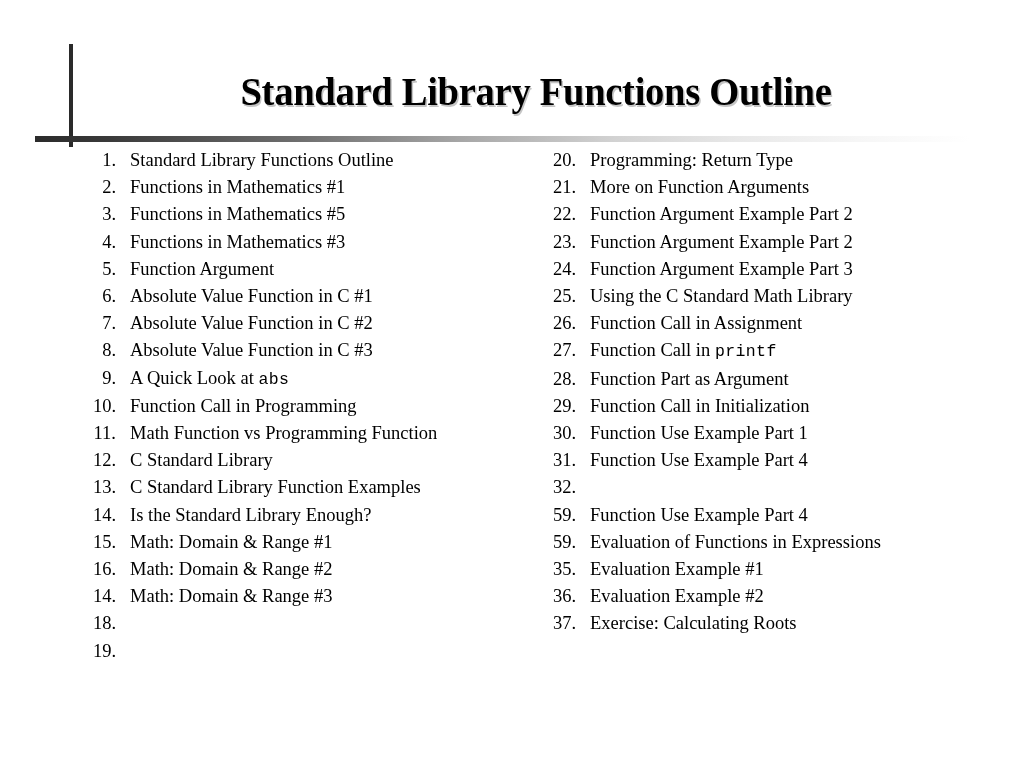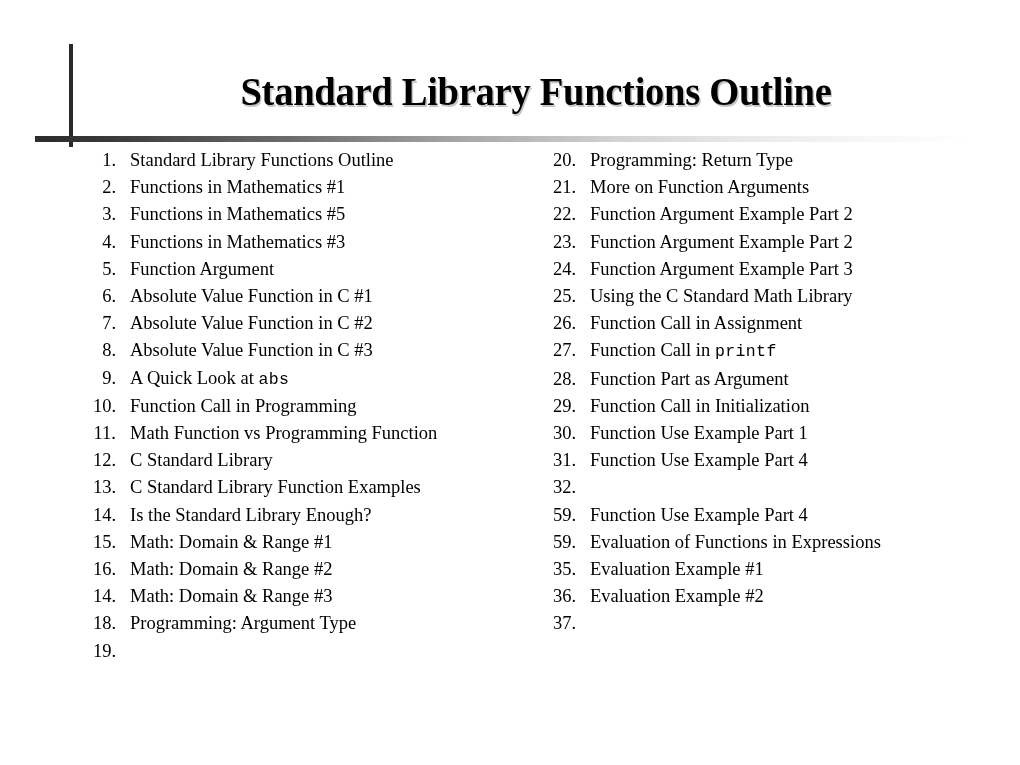--- a/index.html
+++ b/index.html
@@ -185,21 +185,20 @@
       <div class="outline-item">
         <span class="item-number">16.</span>
         <span class="item-label">Math: Domain &amp; Range #2</span>
       </div>
       <div class="outline-item">
         <span class="item-number">14.</span>
         <span class="item-label">Math: Domain &amp; Range #3</span>
       </div>
       <div class="outline-item">
         <span class="item-number">18.</span>
-        <span class="item-label">Programming: Argument Type</span>
       </div>
       <div class="outline-item">
         <span class="item-number">19.</span>
       </div>
     </div>
   <div id="outline-column-right" class="outline-column">
       <div class="outline-item">
         <span class="item-number">20.</span>
         <span class="item-label">Programming: Return Type</span>
       </div>
@@ -261,20 +260,21 @@
       <div class="outline-item">
         <span class="item-number">35.</span>
         <span class="item-label">Evaluation Example #1</span>
       </div>
       <div class="outline-item">
         <span class="item-number">36.</span>
         <span class="item-label">Evaluation Example #2</span>
       </div>
       <div class="outline-item">
         <span class="item-number">37.</span>
+        <span class="item-label">Exercise: Calculating Roots</span>
       </div>
     </div>
 </div>
 
 <div id="slide-footer">
 
   
 
   
 

